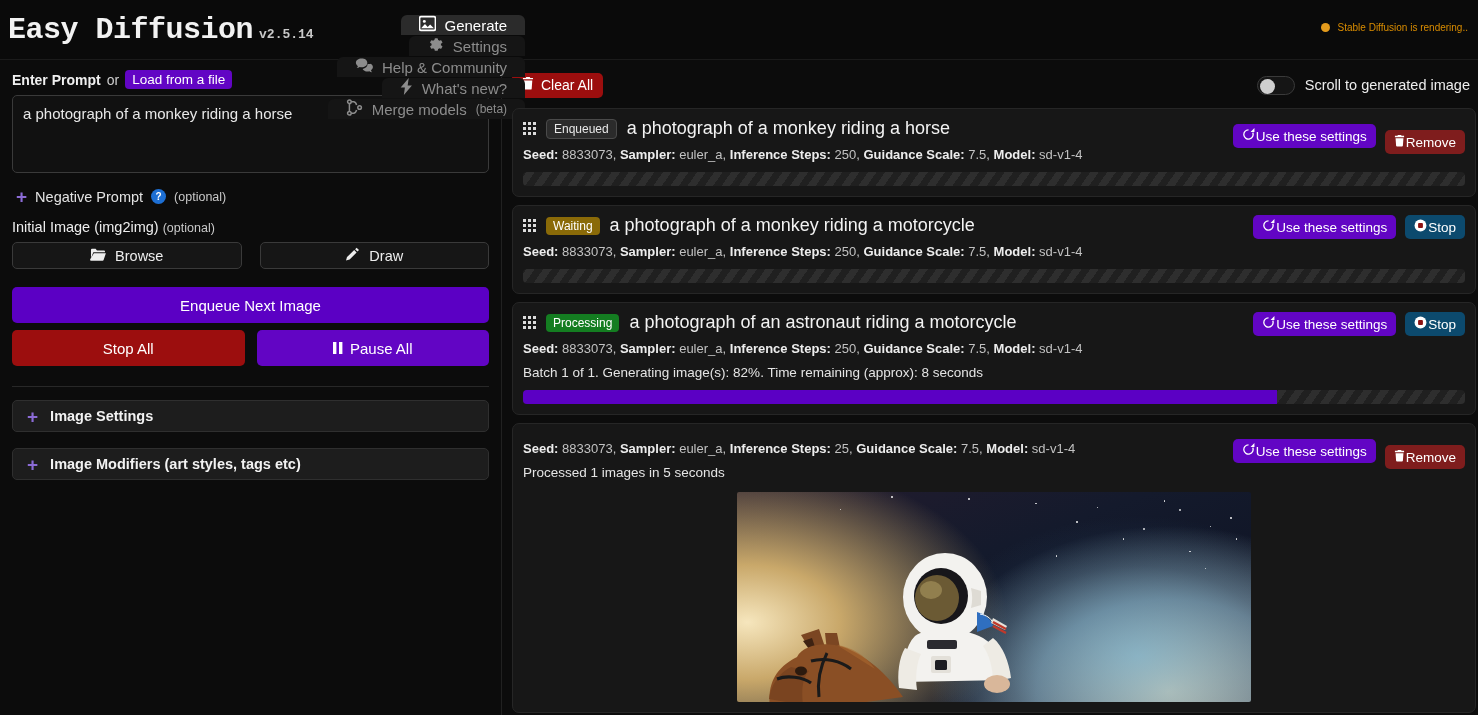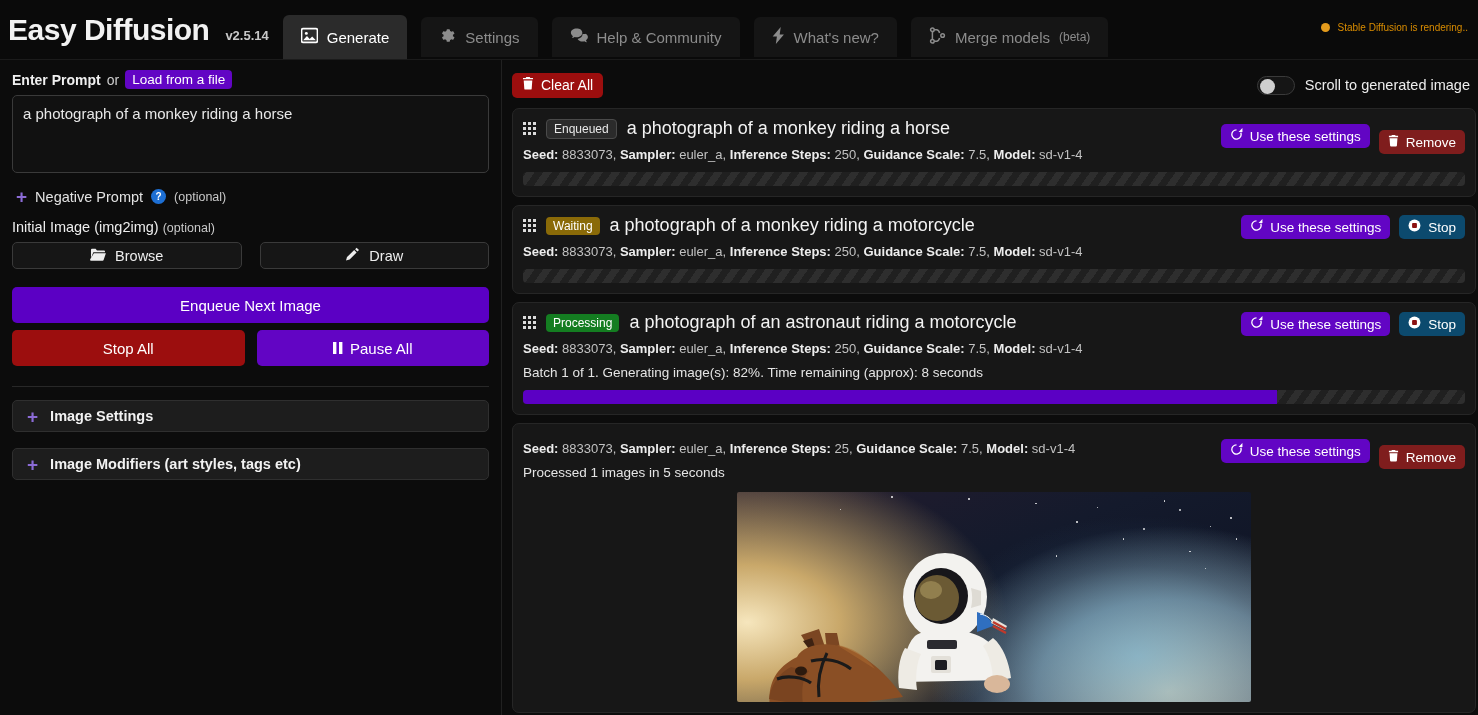--- a/index.html
+++ b/index.html
@@ -14,30 +14,30 @@
 
   
   #topbar {
     height: 60px; width: 100%;
     background: #0a0a0a;
     display: flex; align-items: flex-end;
     position: relative;
     border-bottom: 1px solid #1b1b1b;
   }
   #brand {
-    display: flex; align-items: baseline; gap: 16px;
-    padding: 0 14px 12px 8px; white-space: nowrap;
+    display: flex; align-items: baseline; gap: 6px;
+    padding: 0 14px 12px 8px; white-space: nowrap; font-family: Liberation Mono, monospace;
   }
   #brand .title {
     font-size: 30px; font-weight: bold; color: #f2f2f2;
     letter-spacing: -0.5px;
   }
   #brand .ver { font-size: 13px; font-weight: bold; color: #c9c9c9; }
 
-  #tabs { display: flex; align-items: center; gap: 14px; height: 44px; }
+  #tabs { display: flex; align-items: flex-end; gap: 1px; height: 44px; flex-direction: column; }
   .tab {
     display: flex; align-items: center; gap: 9px;
     height: 40px; padding: 0 18px;
     background: #151515; color: #8c8c8c;
     font-size: 15px; white-space: nowrap;
     border-radius: 6px 6px 0 0;
     cursor: pointer;
   }
   .tab.active { background: #2b2b2b; color: #fff; height: 44px; }
   .tab .beta { font-size: 12px; color: #8c8c8c; }
@@ -181,21 +181,21 @@
   .meta { font-size: 13px; color: #c2c2c2; margin-top: 8px; }
   .meta b { color: #ededed; }
   .note { font-size: 13.5px; color: #e4e4e4; margin-top: 9px; }
   .card-actions {
     position: absolute; right: 10px; top: 9px;
     display: flex; gap: 9px; align-items: center;
   }
   .act {
     height: 24px; padding: 0 9px; border-radius: 5px;
     font-size: 13.5px; color: #fff; white-space: nowrap;
-    display: inline-flex; align-items: center; gap: 7px; cursor: pointer;
+    display: inline-flex; align-items: center; gap: 1px; cursor: pointer;
   }
   .act.use { background: #6205c4; }
   .act.remove { background: #7f1d1d; margin-top: 12px; }
   .act.stop { background: #0c4a6e; }
 
   .progress {
     height: 14px; margin-top: 10px; border-radius: 4px; overflow: hidden;
     background-color: #242424;
     background-image: repeating-linear-gradient(
       -55deg, #2e2e2e 0 7px, #202020 7px 14px);

